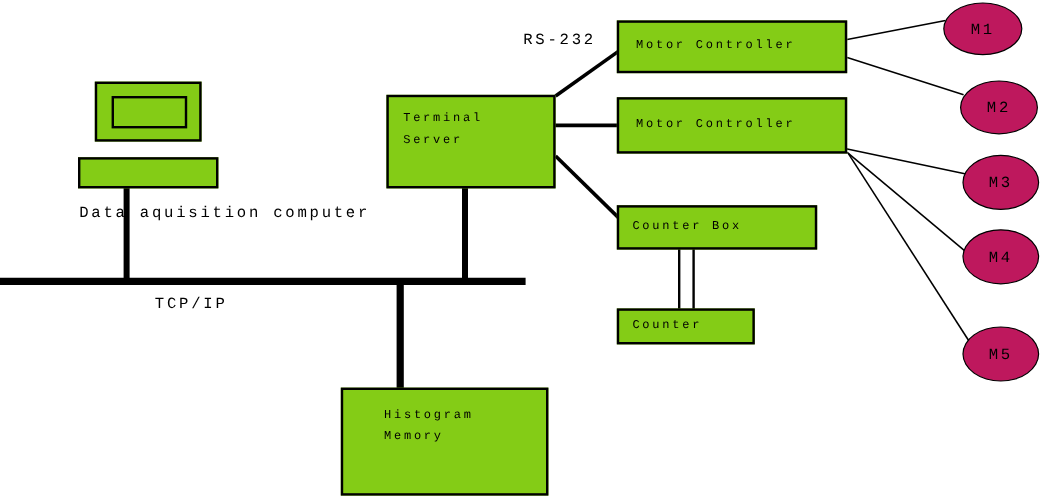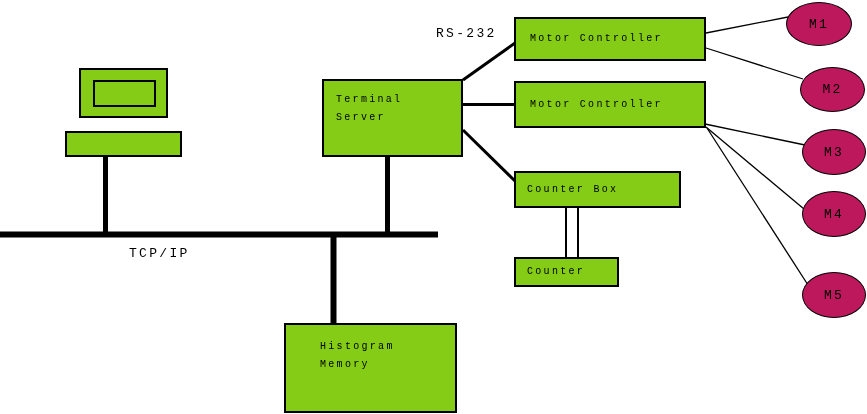--- a/index.html
+++ b/index.html
@@ -66,31 +66,32 @@
     <line x1="706" y1="33" x2="788" y2="17" stroke="#000" stroke-width="1.3"></line>
     <line x1="706" y1="48" x2="803" y2="79" stroke="#000" stroke-width="1.3"></line>
     <line x1="705" y1="124" x2="805" y2="145" stroke="#000" stroke-width="1.3"></line>
     <line x1="706" y1="127" x2="804" y2="209" stroke="#000" stroke-width="1.3"></line>
     <line x1="707" y1="128" x2="808" y2="285" stroke="#000" stroke-width="1.3"></line>
   </svg>
 
   <div class="box" style="left:79px; top:68px; width:89px; height:50px;"></div>
   <div class="box" style="left:93px; top:80px; width:63px; height:27px;"></div>
   <div class="box" style="left:65px; top:131px; width:117px; height:26px;"></div>
+  <div class="label" style="left:66px; top:169px;">Data aquisition computer</div>
 
   <div class="box" style="left:322px; top:67px; width:141px; height:78px; padding:10px 0 0 12px;margin-top:12px;">Terminal
 Server</div>
 
   <div class="box vcenter" style="left:514px; top:17px; width:192px; height:44px; padding-left:14px;">Motor Controller</div>
 
   <div class="box vcenter" style="left:514px; top:81px; width:192px; height:47px; padding-left:14px;">Motor Controller</div>
 
   <div class="box vcenter" style="left:514px; top:171px; width:167px; height:37px; padding-left:11px;">Counter Box</div>
 
-  <div class="box vcenter" style="left:514px; top:257px; width:105px; height:30px; padding-left:11px;">Counter</div>
+  <div class="box vcenter" style="left:514px; top:257px; width:115px; height:30px; padding-left:11px;">Counter</div>
 
   <div class="box" style="left:284px; top:323px; width:173px; height:90px; padding:13px 0 0 34px;">Histogram
 Memory</div>
 
   <div class="ellipse" style="left:786px; top:2px;   width:66px; height:44px;">M1</div>
   <div class="ellipse" style="left:800px; top:67px;  width:65px; height:45px;text-align:right;">M2</div>
   <div class="ellipse" style="left:802px; top:129px; width:64px; height:46px;">M3</div>
   <div class="ellipse" style="left:802px; top:191px; width:64px; height:46px;">M4</div>
   <div class="ellipse" style="left:802px; top:272px; width:64px; height:46px;">M5</div>
 

